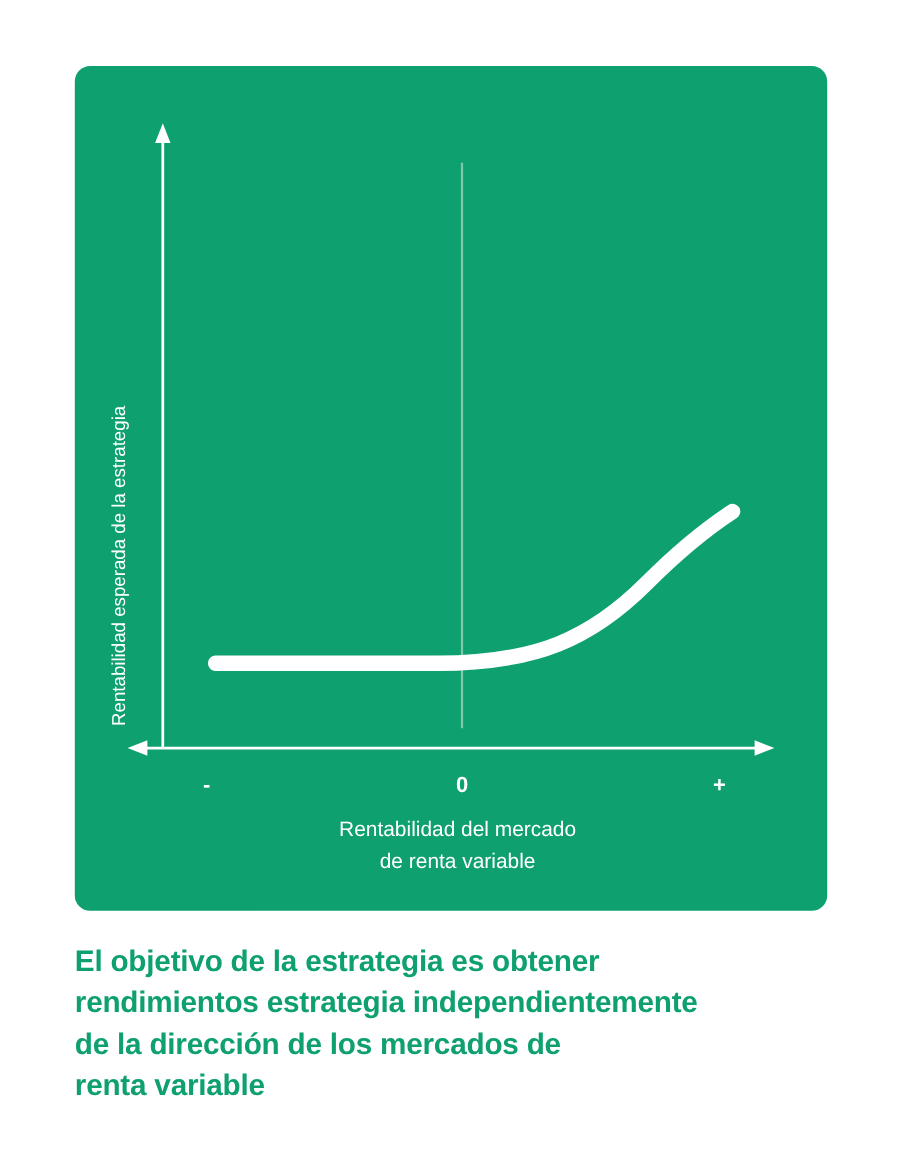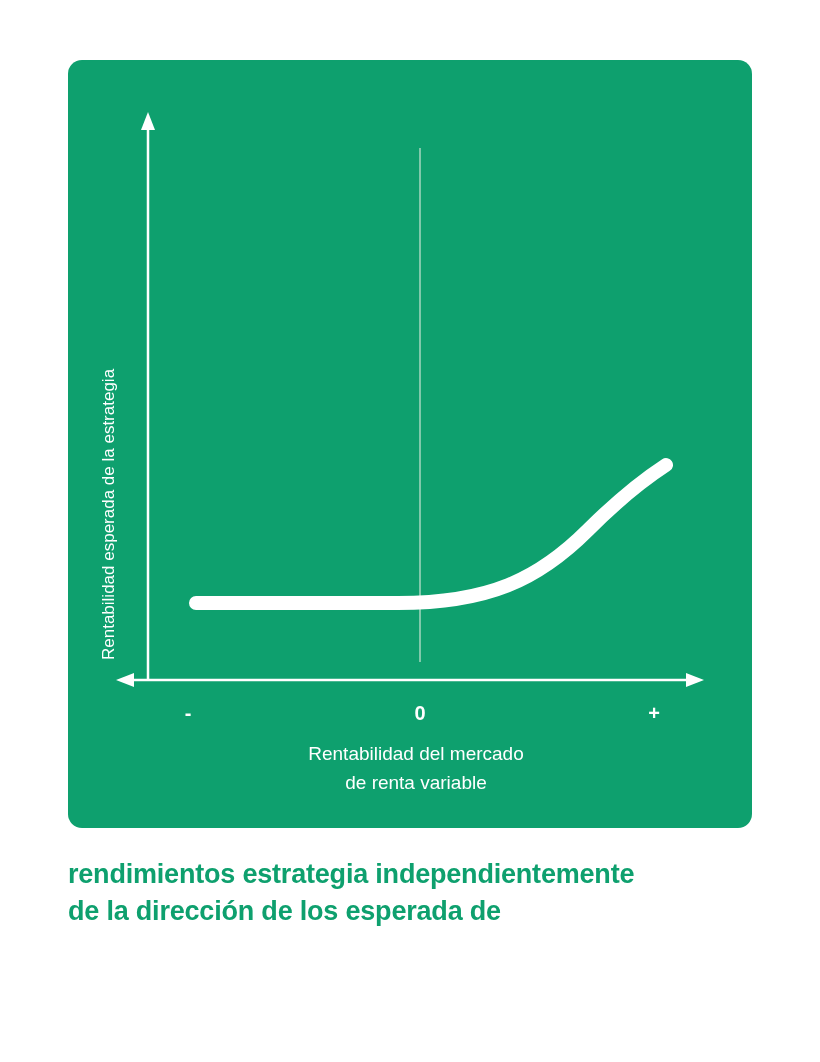--- a/index.html
+++ b/index.html
@@ -90,17 +90,19 @@
       <text class="tick-label" x="120" y="660" text-anchor="middle">-</text>
       <text class="tick-label" x="352" y="660" text-anchor="middle">0</text>
       <text class="tick-label" x="586" y="660" text-anchor="middle">+</text>
 
       <text class="axis-label-x" x="348" y="700" text-anchor="middle">Rentabilidad del mercado</text>
       <text class="axis-label-x" x="348" y="729" text-anchor="middle">de renta variable</text>
     </svg>
   </div>
 
   <div class="caption">
+    <span class="caption-line">El objetivo de la estrategia es obtener</span>
     <span class="caption-line">rendimientos estrategia independientemente</span>
-    <span class="caption-line">de la dirección de los esperada de</span>
+    <span class="caption-line">de la dirección de los mercados de</span>
+    <span class="caption-line">renta variable</span>
   </div>
 
 </div>
 
 </body></html>

